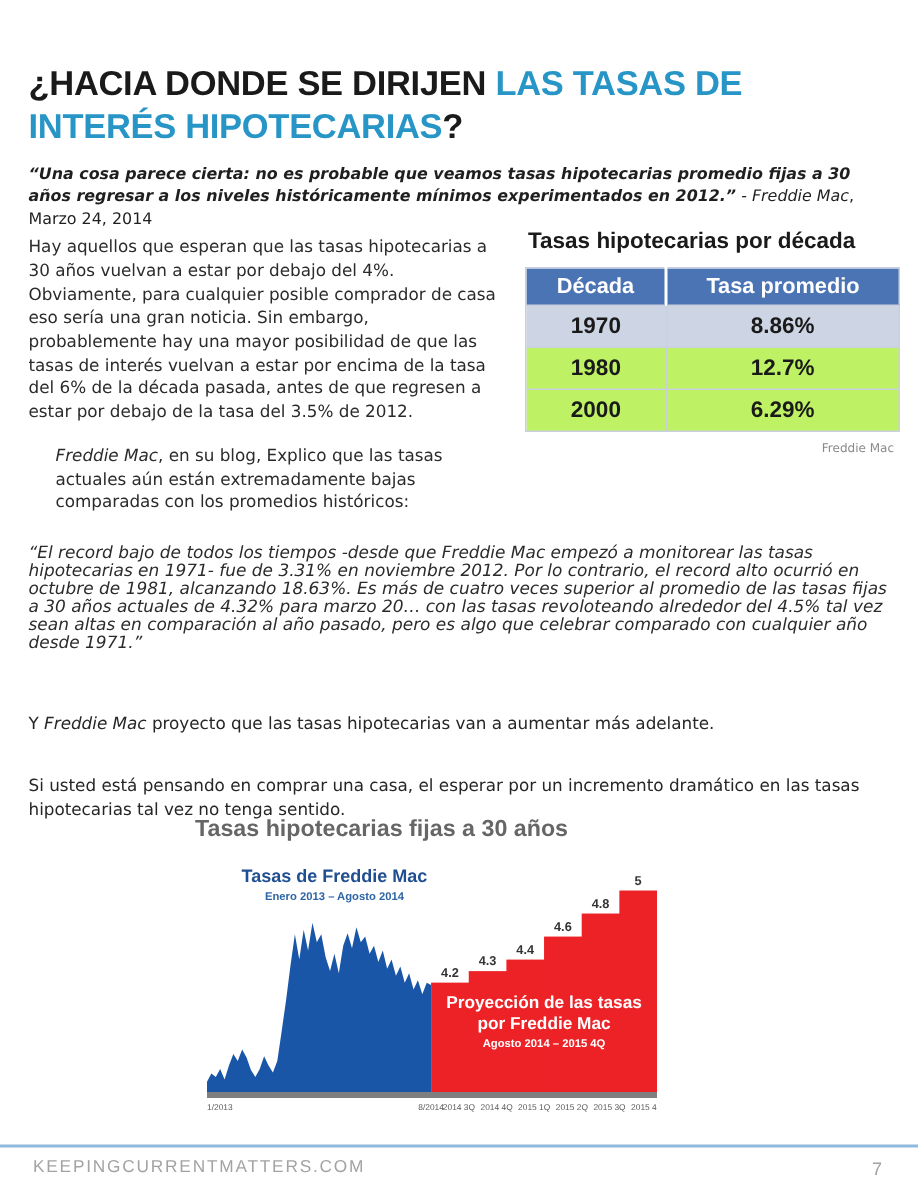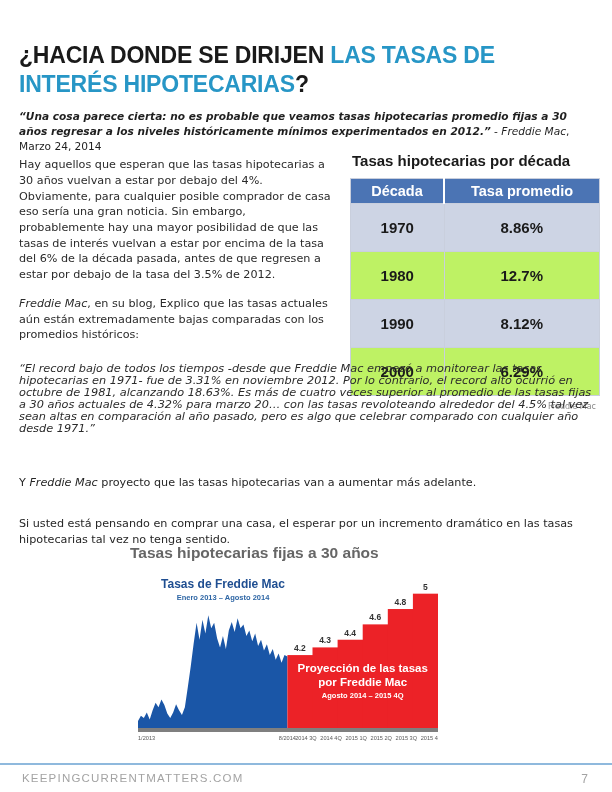--- a/index.html
+++ b/index.html
@@ -11,33 +11,33 @@
     font-size:23px;line-height:29px;color:#1a1a1a;letter-spacing:-0.2px;}
   .page-title .blue{color:#2796C6;}
 
   .top-quote{position:absolute;left:19px;top:98px;width:578px;
     font-size:10.6px;line-height:15px;color:#1f1f1f;}
   .top-quote .q{font-weight:bold;font-style:italic;}
   .top-quote .attr-name{font-style:italic;}
 
   .left-col{position:absolute;left:19px;top:146px;width:315px;
     font-size:11.2px;line-height:15.7px;color:#2b2b2b;}
-  .para+.para{margin-top:13px;}
+  .para+.para{margin-top:13px;margin-left:18px;}
   .fm-italic{font-style:italic;}
 
   .table-block{position:absolute;left:350px;top:152px;width:252px;}
   .table-title{font-family:"Liberation Sans",sans-serif;font-weight:bold;
     font-size:15px;color:#1a1a1a;margin:0 0 9px 2px;}
   .decade-table{border-collapse:collapse;width:250px;
     font-family:"Liberation Sans",sans-serif;border:1px solid #c9cfdd;}
   .decade-table th{background:#4B74B4;color:#fff;font-size:14.5px;font-weight:bold;
     padding:4px 2px;border-left:2px solid #fff;text-align:center;margin-left:20px;}
   .decade-table th:first-child{border-left:none;width:88px;}
   .decade-table td{font-size:15px;font-weight:bold;color:#1a1a1a;text-align:center;
-    padding:15px 2px;border-left:1px solid #c9cfdd;border-top:1px solid #c9cfdd;}
+    padding:5px 2px;border-left:1px solid #c9cfdd;border-top:1px solid #c9cfdd;}
   .decade-table td:first-child{border-left:none;}
   .decade-table tr.odd{background:#CDD4E4;}
   .decade-table tr.even{background:#bef264;}
   .table-source{text-align:right;font-size:8px;color:#8a8a8a;margin-top:6px;padding-right:6px;}
 
   .mid-quote{position:absolute;left:19px;top:352px;width:580px;
     font-style:italic;font-size:11.3px;line-height:12px;color:#2b2b2b;}
 
   .p3{position:absolute;left:19px;top:464px;width:580px;font-size:11.2px;line-height:15.7px;}
   .p4{position:absolute;left:19px;top:495px;width:580px;font-size:11.2px;line-height:15.7px;margin-top:21px;}
@@ -86,24 +86,20 @@
       </thead>
       <tbody>
         <tr class="odd">
           <td>1970</td>
           <td>8.86%</td>
         </tr>
         <tr class="even">
           <td>1980</td>
           <td>12.7%</td>
         </tr>
-        <tr class="odd">
-          <td>1990</td>
-          <td>8.12%</td>
-        </tr>
         <tr class="even">
           <td>2000</td>
           <td>6.29%</td>
         </tr>
       </tbody>
     </table>
     <p class="table-source">Freddie Mac</p>
   </div>
 
   <p class="mid-quote">“El record bajo de todos los tiempos -desde que Freddie Mac empezó a monitorear las tasas hipotecarias en 1971- fue de 3.31% en noviembre 2012. Por lo contrario, el record alto ocurrió en octubre de 1981, alcanzando 18.63%.  Es más de cuatro veces superior al promedio de las tasas fijas a 30 años actuales de 4.32% para marzo 20… con las tasas revoloteando alrededor del 4.5% tal vez sean altas en comparación al año pasado, pero es algo  que celebrar comparado con cualquier año desde 1971.”</p>

